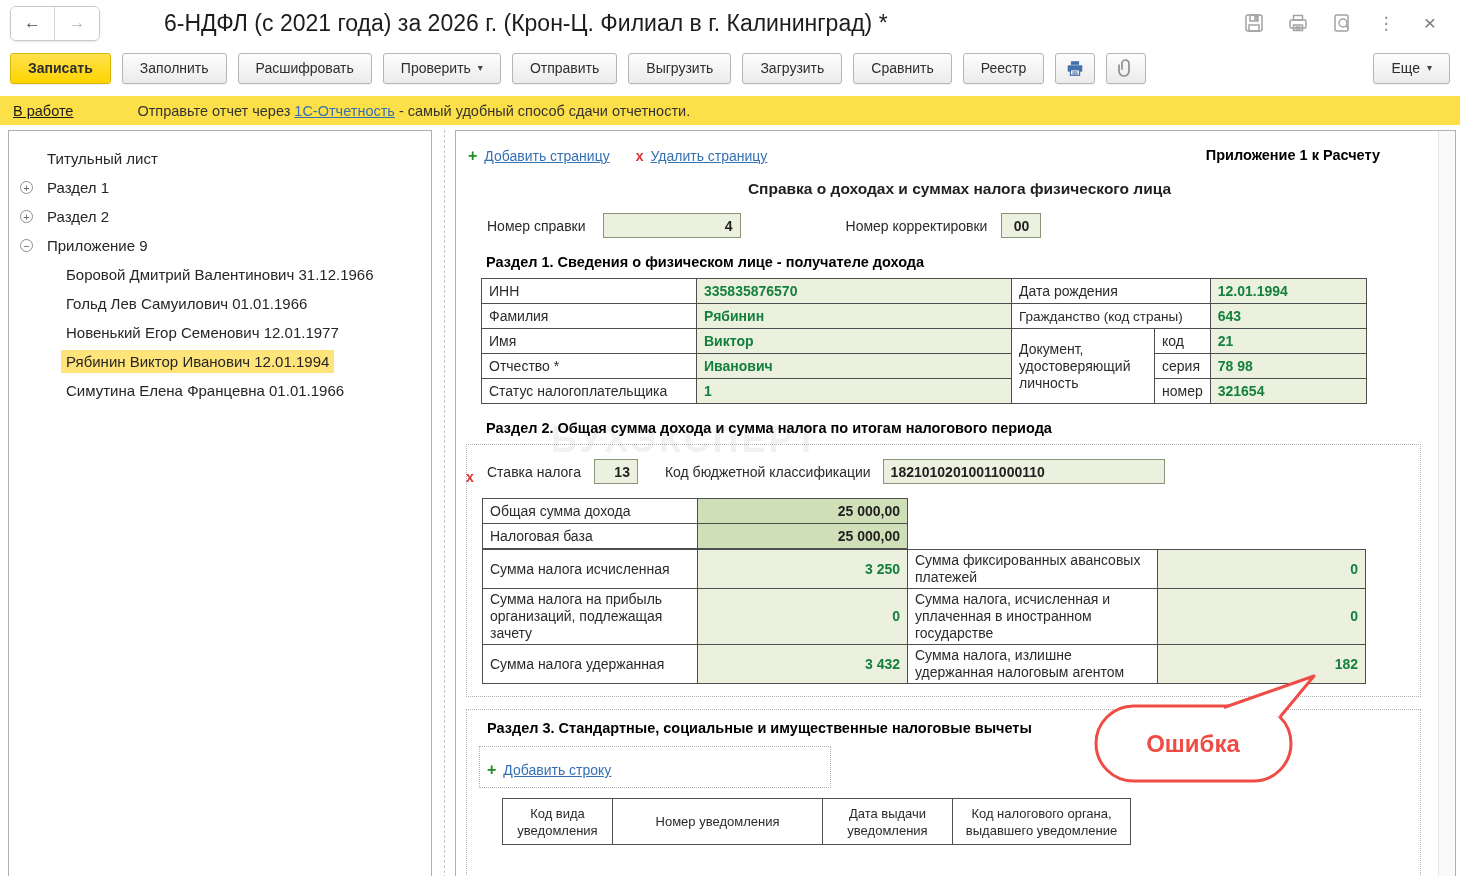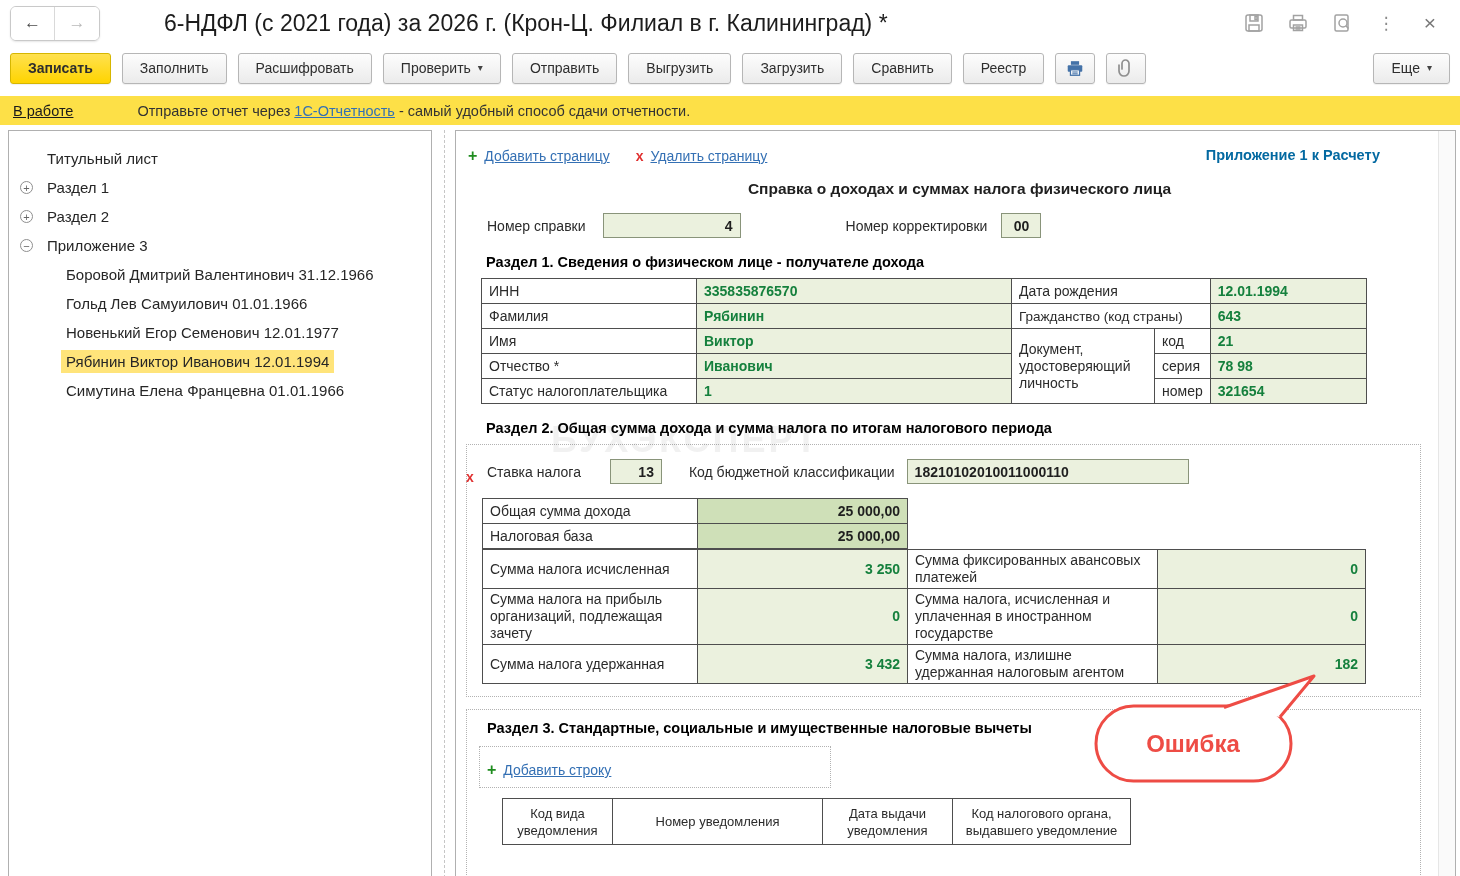--- a/index.html
+++ b/index.html
@@ -54,21 +54,21 @@
   .trow.person { padding-left:52px; }
   .trow .lbl { padding:3px 5px; }
   .trow.selected .lbl { background:#ffe47a; }
 
   
   .form-area { position:absolute; left:0; top:0; right:17px; bottom:0; padding:14px 0 0 25px; font-size:14px; }
   .pagelinks { display:flex; align-items:center; gap:26px; margin-left:-13px; position:relative; height:22px; }
   .linkitem { display:inline-flex; align-items:center; gap:7px; cursor:pointer; }
   .plus { color:#1e8c1e; font-weight:bold; font-size:16px; }
   .redx { color:#e03030; font-weight:bold; font-size:14px; }
-  .appendix-ref { position:absolute; right:58px; top:2px; font-weight:bold; font-size:14.5px; color:#0369a1; }
+  .appendix-ref { position:absolute; right:58px; top:2px; font-weight:bold; font-size:14.5px; color:#000000; }
   .form-title { text-align:center; font-weight:bold; font-size:15.5px; margin-top:13px; color:#1f1f1f; }
 
   .numrow { margin-top:15px; display:flex; align-items:center; margin-left:6px; }
   .field { background:#ebf1de; border:1px solid #89947a; height:25px; display:inline-flex; align-items:center;
     font-weight:bold; font-size:14px; padding:0 7px; color:#1f1f1f; }
   .field.right { justify-content:flex-end; }
   .field.center { justify-content:center; }
 
   .sect-head { font-weight:bold; font-size:14.5px; color:#000000; margin:16px 0 8px 5px; }
 
@@ -199,21 +199,21 @@
   <div class="trow">
       <span class="expander">+</span>
       <span class="lbl">Раздел 1</span>
     </div>
   <div class="trow">
       <span class="expander">+</span>
       <span class="lbl">Раздел 2</span>
     </div>
   <div class="trow">
       <span class="expander">−</span>
-      <span class="lbl">Приложение 3</span>
+      <span class="lbl">Приложение 9</span>
     </div>
   <div class="trow person">
       <span class="lbl">Боровой Дмитрий Валентинович 31.12.1966</span>
     </div>
   <div class="trow person">
       <span class="lbl">Гольд Лев Самуилович 01.01.1966</span>
     </div>
   <div class="trow person">
       <span class="lbl">Новенький Егор Семенович 12.01.1977</span>
     </div>
@@ -296,21 +296,21 @@
       </tr>
     </tbody>
       </table>
 
     <div class="sect-head">Раздел 2. Общая сумма дохода и сумма налога по итогам налогового периода</div>
 
     <div class="dotgroup">
       <span class="remove-x">x</span>
       <div class="rate-row">
         <span>Ставка налога</span>
-        <span class="field right" style="width:52px; margin-left:29px;">13</span>
+        <span class="field right" style="width:44px; margin-left:13px;">13</span>
         <span style="margin-left:27px;">Код бюджетной классификации</span>
         <span class="field" style="width:282px; margin-left:12px;">18210102010011000110</span>
       </div>
 
       <table class="t t1" style="margin:14px 0 0 -5px;">
         <colgroup>
             <col style="width:215px">
             <col style="width:210px">
           </colgroup>
         <tbody>

